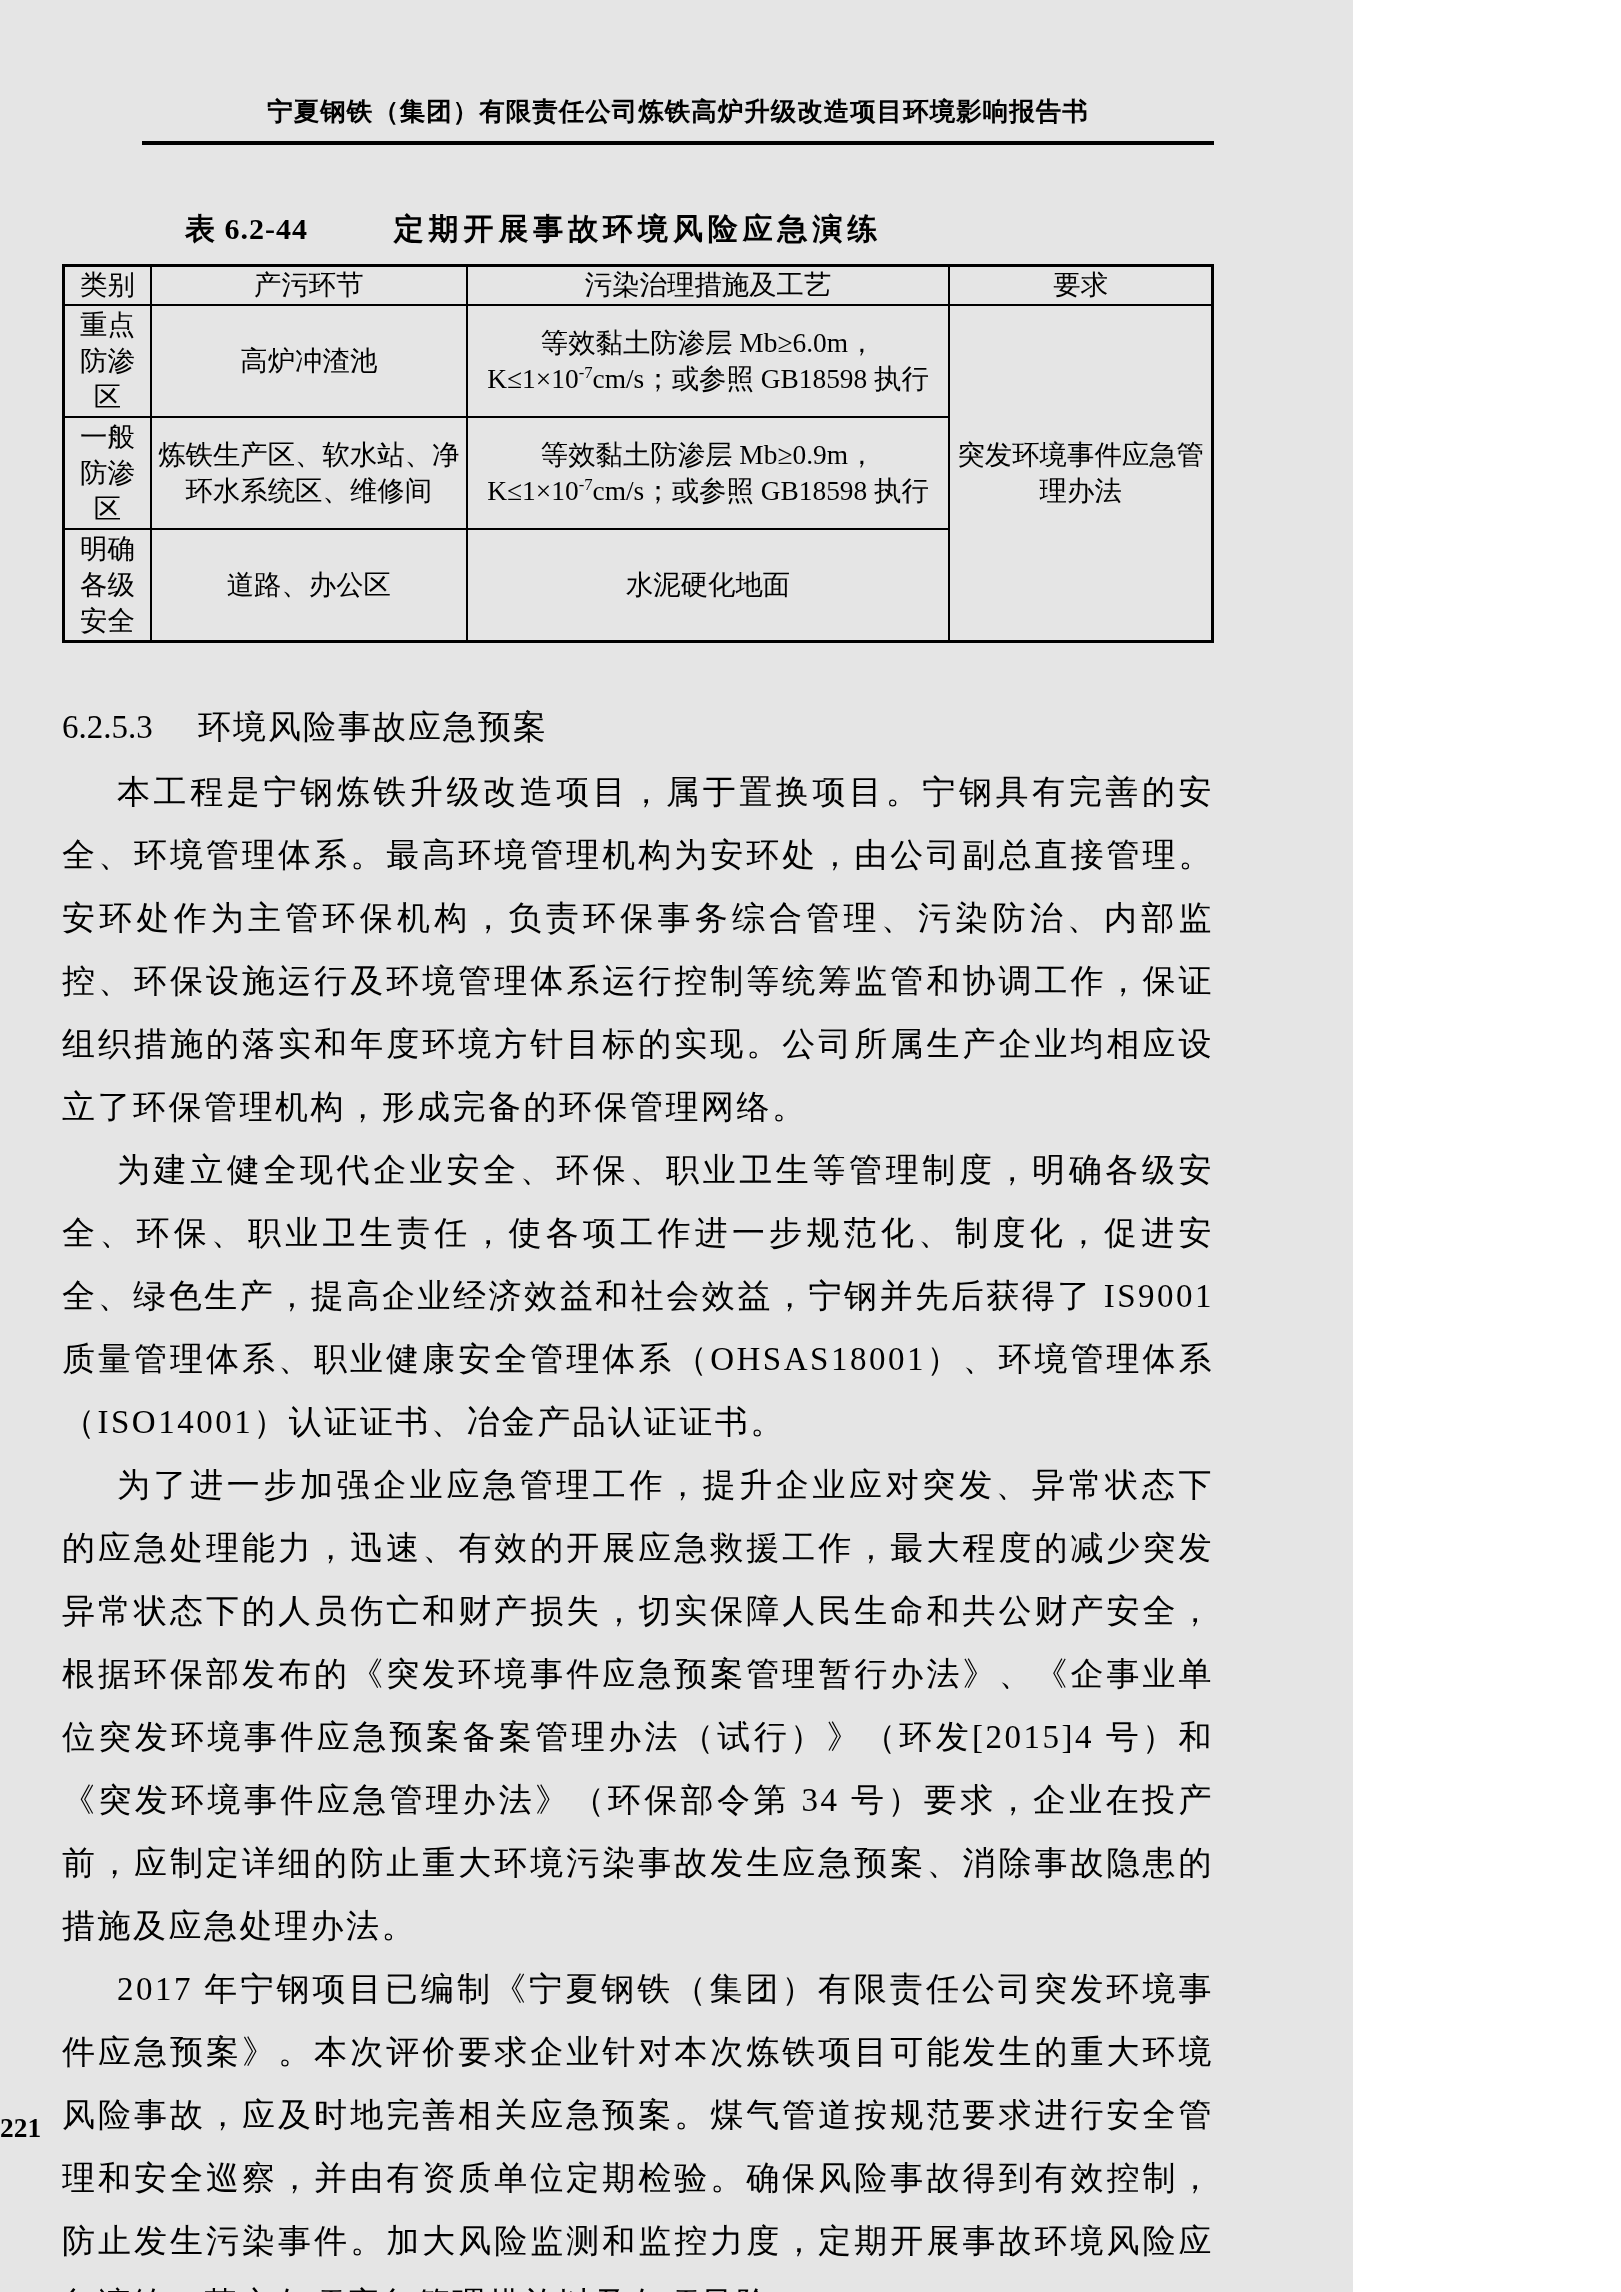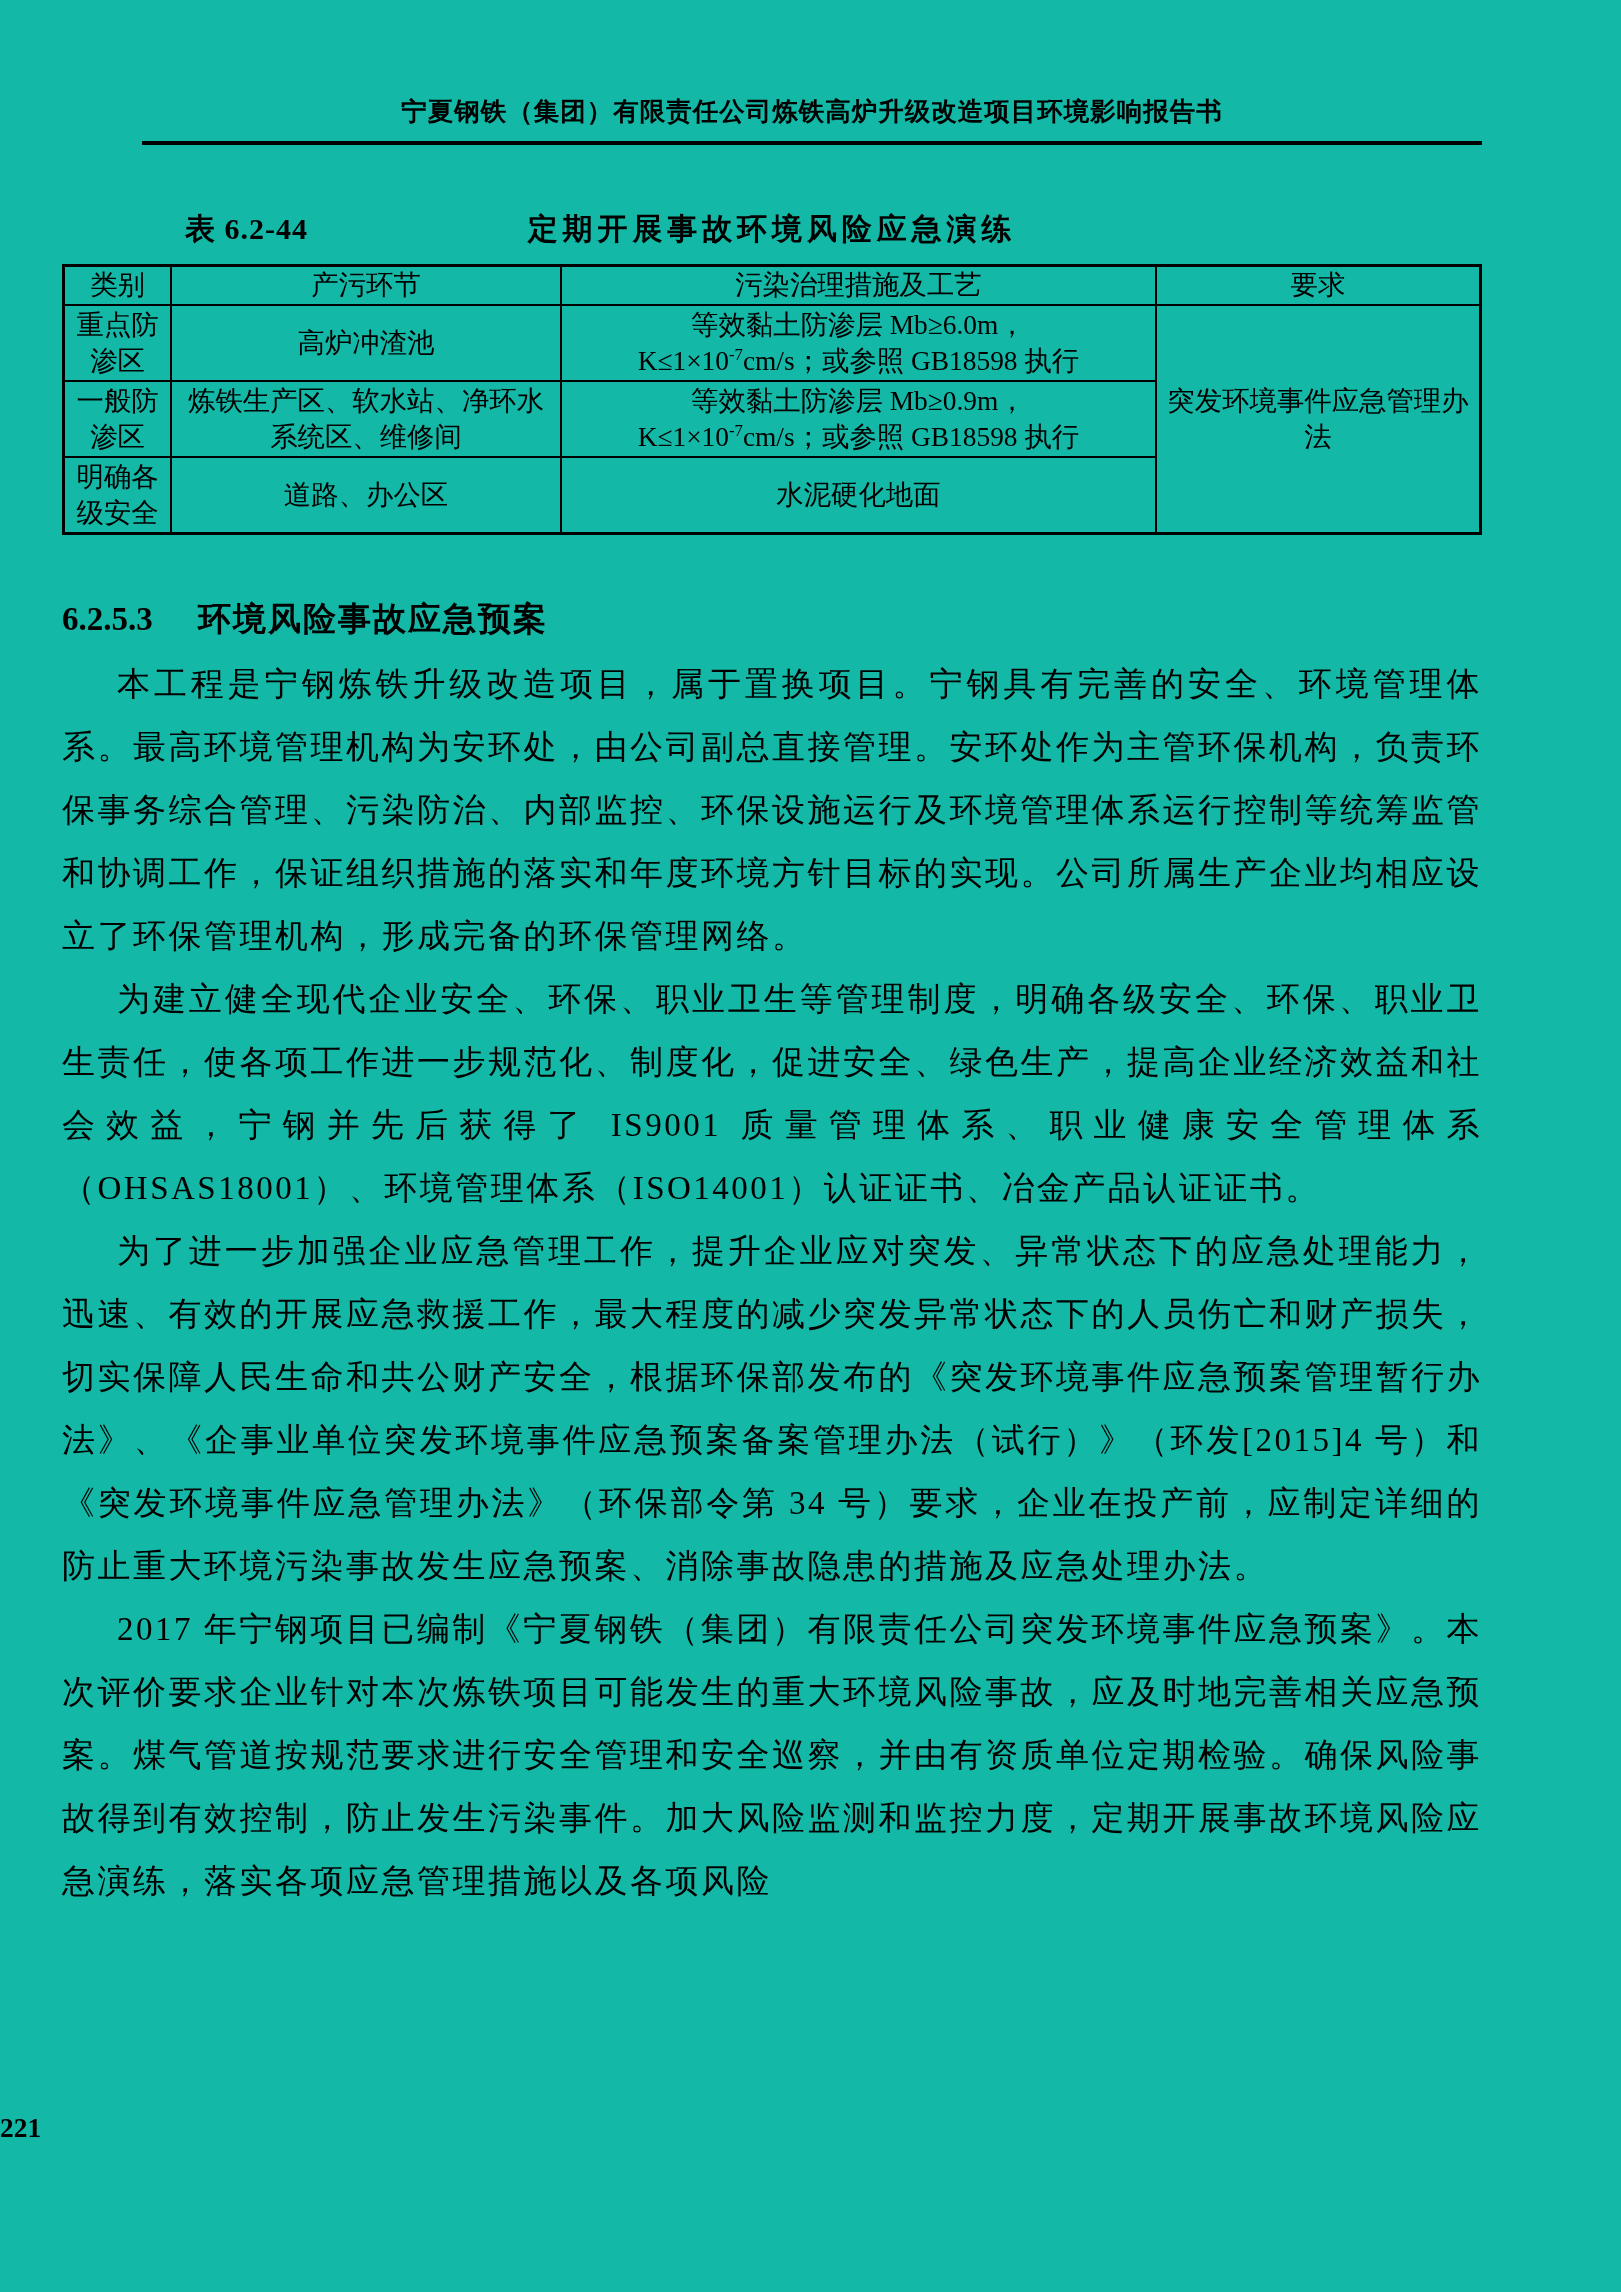--- a/index.html
+++ b/index.html
@@ -1,21 +1,21 @@
 <!DOCTYPE html>
 <html lang="zh"><head>
 <meta charset="utf-8">
 <style>
   * { box-sizing: border-box; margin: 0; padding: 0; }
   html, body { background: #ffffff; }
   .page {
     position: relative;
-    width: 1621px;
+    width: 1353px;
     height: 2293px;
-    background: #14b8a6;
+    background: #e5e5e5;
     color: #000000;
     font-family: "Liberation Serif", "DejaVu Serif", serif;
     overflow: hidden;
   }
   .doc-header { margin: 0 139px 0 142px; padding-top: 94px; }
   .doc-header-inner {
     text-align: center;
     font-weight: bold;
     font-size: 25.5px;
     line-height: 35px;
@@ -57,21 +57,21 @@
     padding: 1px 3.9px;
   }
   .seepage-table thead tr { height: 39px; }
   .seepage-table thead th { line-height: 33px; }
   .seepage-table tbody tr { height: 74px; }
   .seepage-table sup { font-size: 16.7px; line-height: 0; vertical-align: super; }
 
   .section-heading {
     margin-top: 63px;
     font-size: 33px;
-    font-weight: bold;
+    font-weight: normal;
     line-height: 43px;
     letter-spacing: 2px;
   }
   .section-heading .num { margin-right: 35px; letter-spacing: 0; }
 
   .para-block { margin-top: 11.8px; }
   .para {
     font-size: 33px;
     line-height: 63px;
     letter-spacing: 2.5px;

